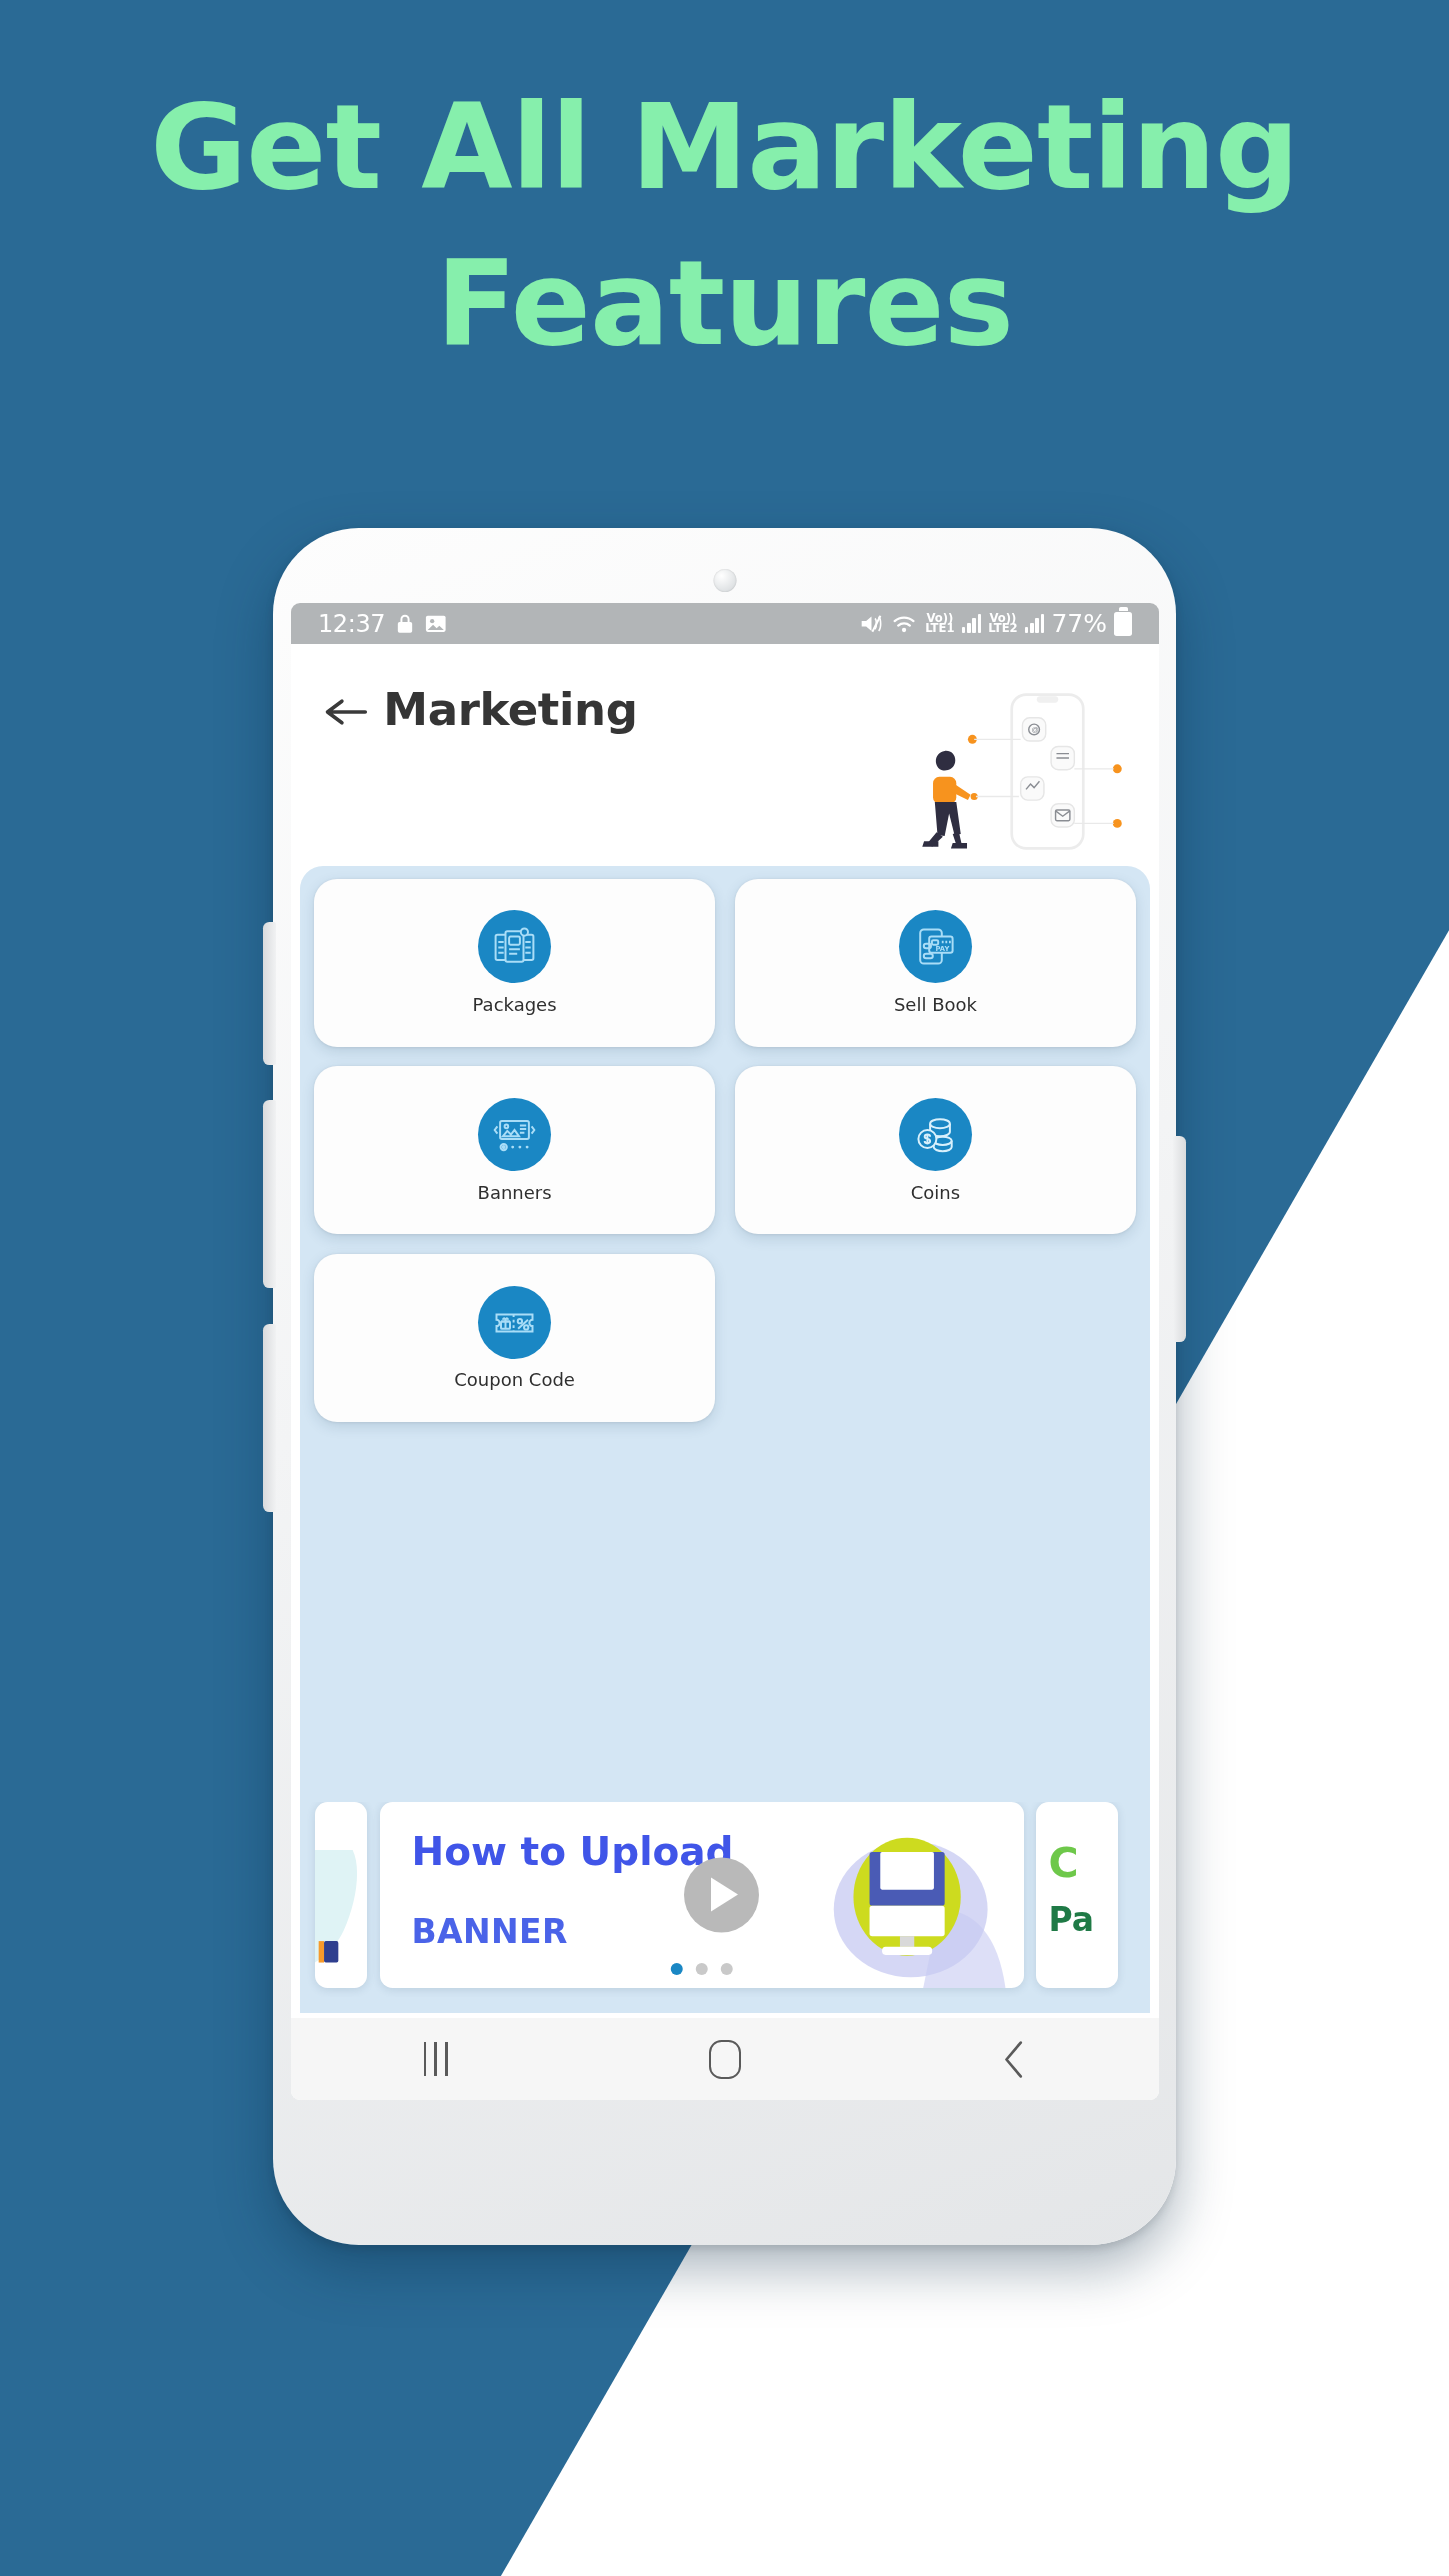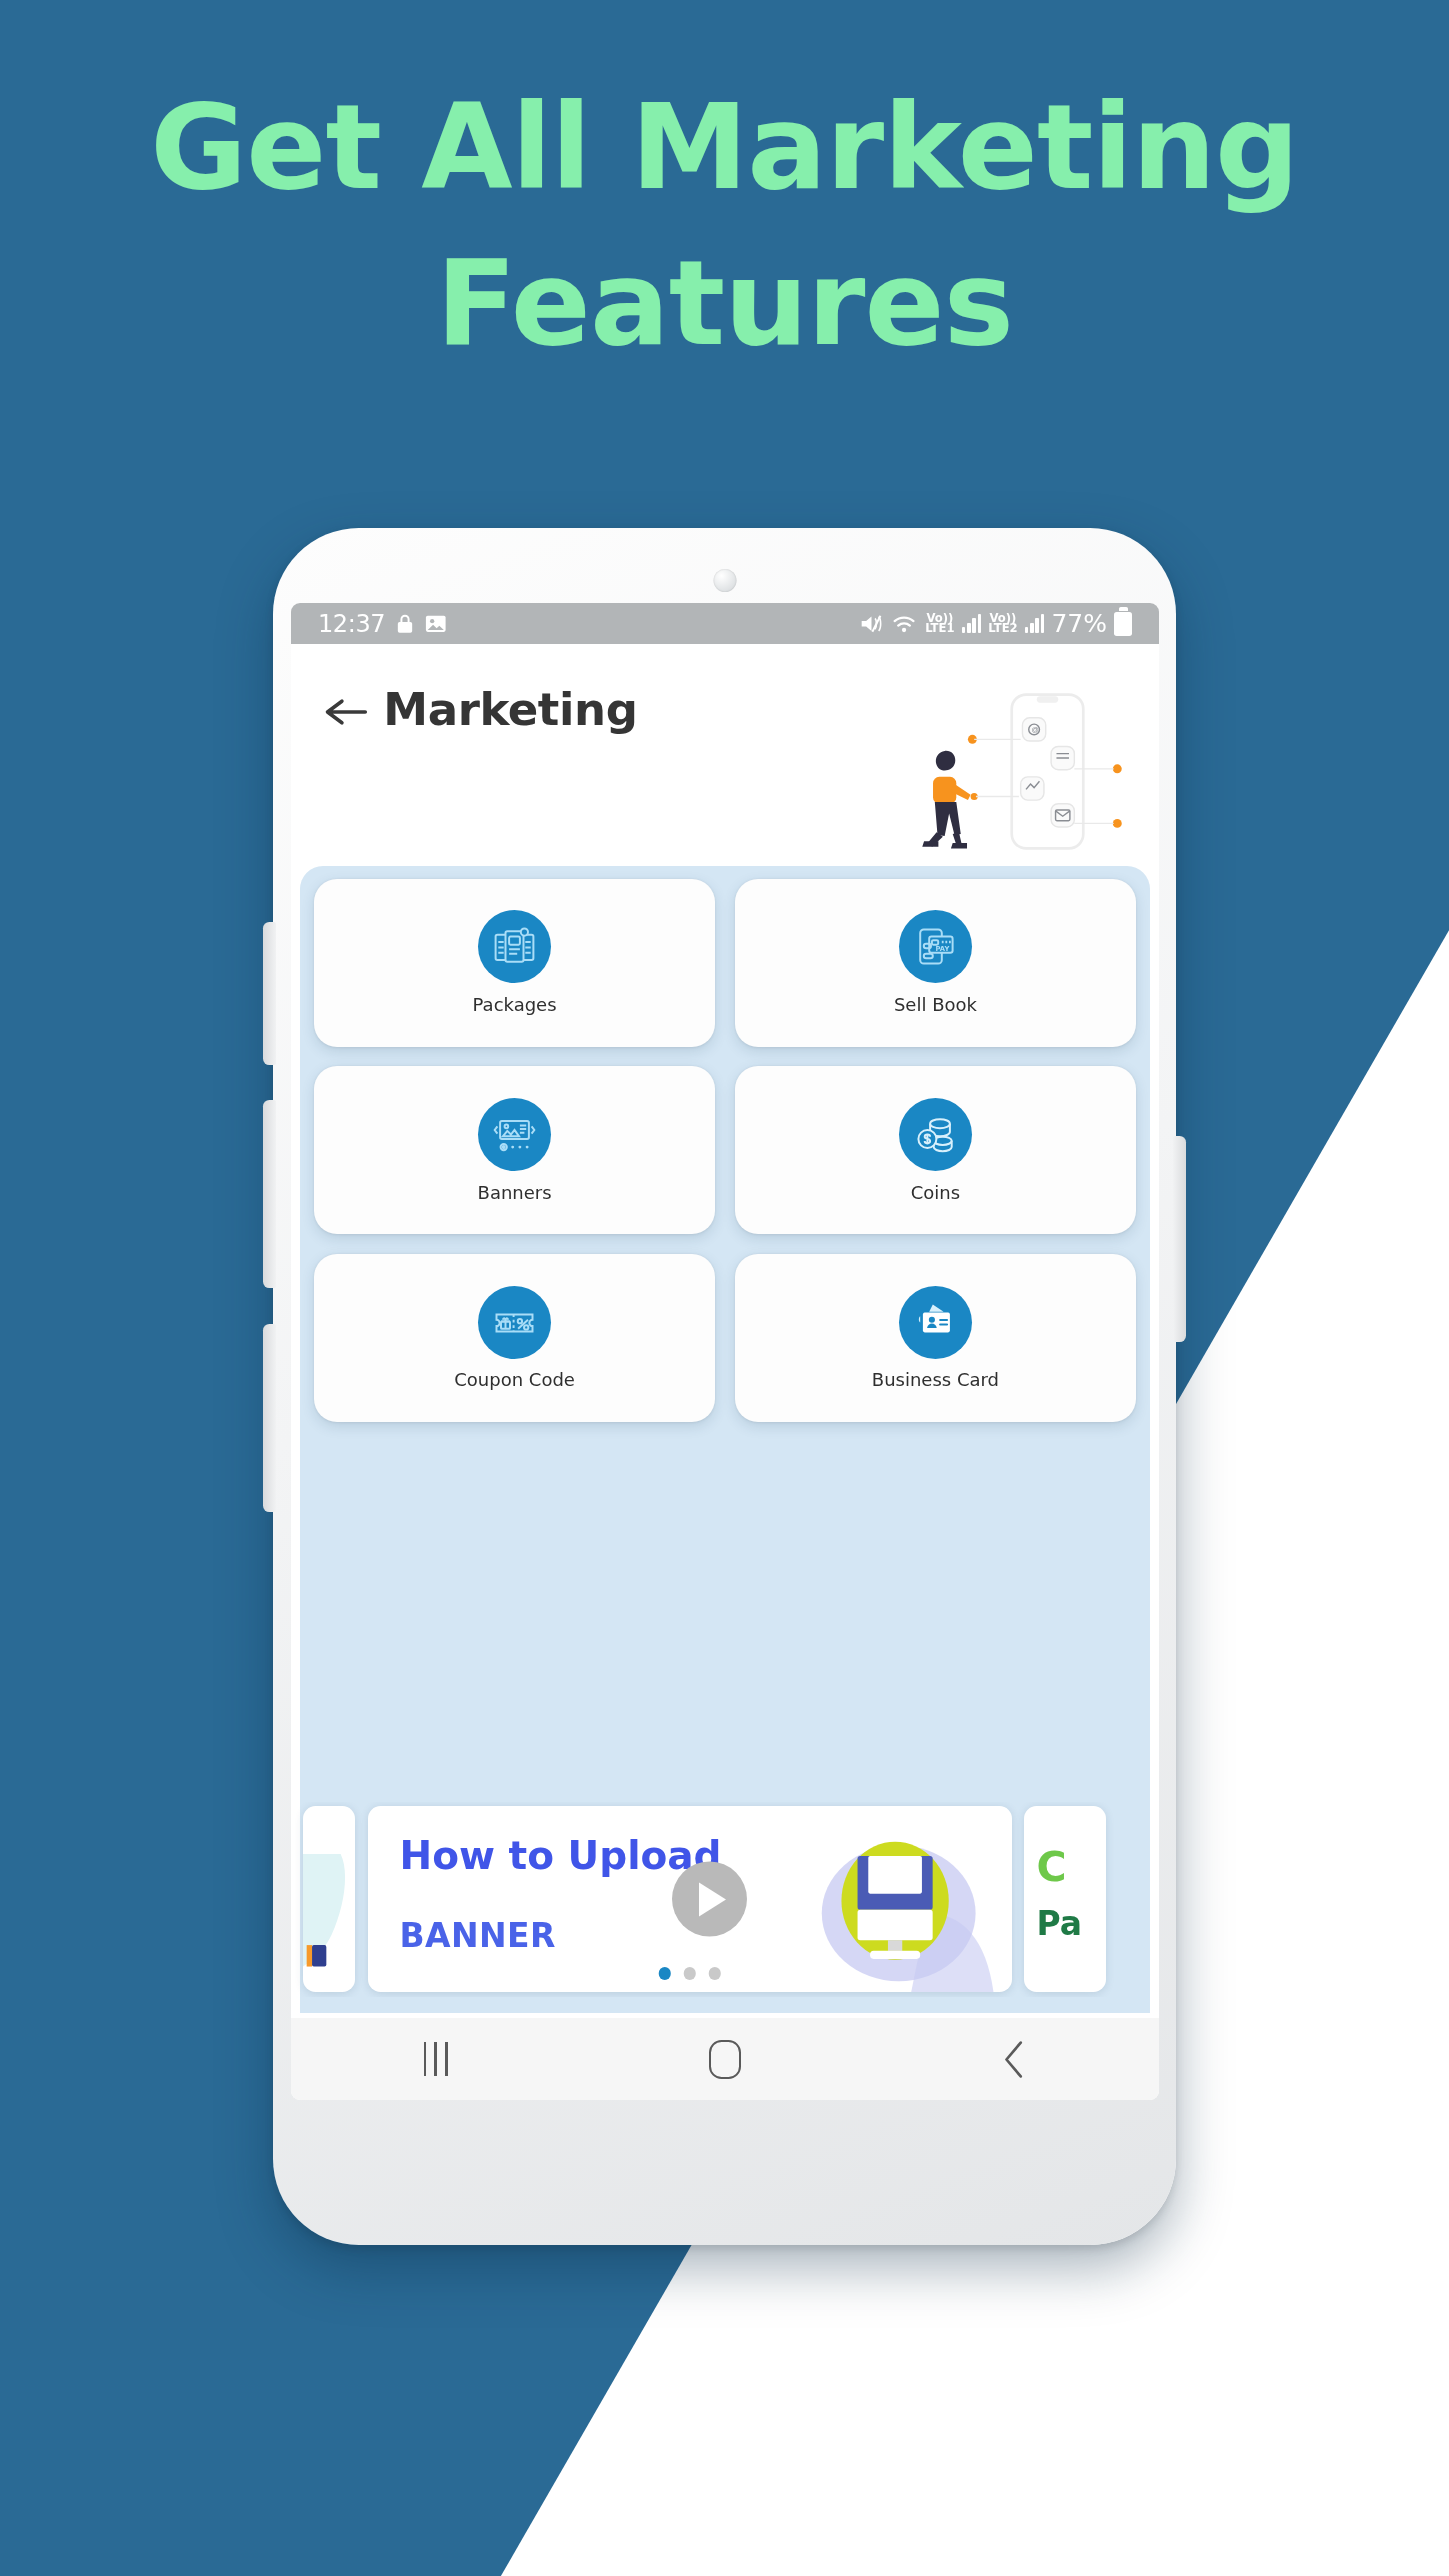--- a/index.html
+++ b/index.html
@@ -151,23 +151,23 @@
   }
   .card-label {
     font-size: 18px; color: #2f2f2f; font-weight: 500;
     font-family: "DejaVu Sans", sans-serif;
   }
 
   
   .carousel {
     position: absolute; left: 0; right: 0; bottom: 21.5px;
     height: 195px;
-    display: flex; align-items: center;
+    display: flex; align-items: flex-start;
     gap: 12.5px;
-    padding: 0 12px;
+    padding: 0 24px;
     overflow: hidden;
   }
   .slide {
     background: #fff; border-radius: 12.5px;
     box-shadow: 0 1.8px 9px rgba(30,60,90,.13);
     height: 186px;
     flex: none; position: relative; overflow: hidden;
   }
   .slide.prev { width: 52px; }
   .slide.main { width: 644px; }
@@ -423,34 +423,20 @@
               <path d="M10 24h10M15 24v8"></path>
               <path d="M12 22c1-3 3-2 3 2M18 22c-1-3-3-2-3 2"></path>
               <circle cx="31" cy="23.5" r="2.4"></circle>
                 <circle cx="38" cy="30.5" r="2.4"></circle>
               <path d="M40 22l-11 10"></path>
             </svg>
           </div>
           <div class="card-label">Coupon Code</div>
         </div>
 
-        <div class="card">
-          <div class="card-icon">
-            <svg width="45" height="45" viewBox="0 0 50 50">
-              <path d="M22 5l12 8H18z" fill="#d8f0fc"></path>
-              <rect x="11" y="14" width="30" height="22" rx="2" fill="#ffffff"></rect>
-              <path d="M8 18c-2 1-2 6 0 7v-7z" fill="#d8f0fc"></path>
-              <circle cx="21" cy="22" r="3.4" fill="#1a87c4"></circle>
-              <path d="M15.6 31c.6-3.3 2.8-5 5.4-5s4.8 1.7 5.4 5z" fill="#1a87c4"></path>
-              <rect x="29" y="21" width="10" height="2.4" rx="1.2" fill="#1a87c4"></rect>
-              <rect x="29" y="26" width="10" height="2.4" rx="1.2" fill="#1a87c4"></rect>
-            </svg>
-          </div>
-          <div class="card-label">Business Card</div>
-        </div>
 
       </div>
 
       <div class="carousel">
 
         <div class="slide prev">
           <svg class="prev-art" viewBox="0 0 86 160">
             <path d="M0 10h70c10 20 4 60-10 90-8 18-30 40-60 50z" fill="#dff3f5"></path>
             <rect x="38" y="112" width="16" height="24" rx="2" fill="#2f3f8f"></rect>
             <rect x="32" y="112" width="6" height="24" fill="#f79a2b"></rect>

